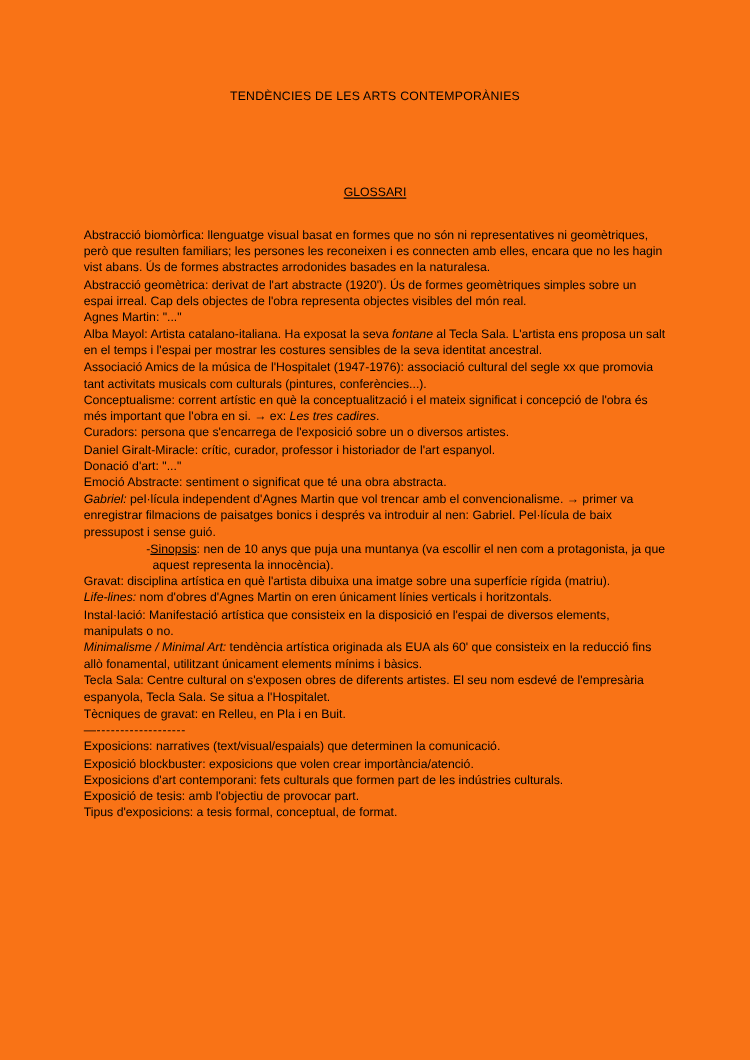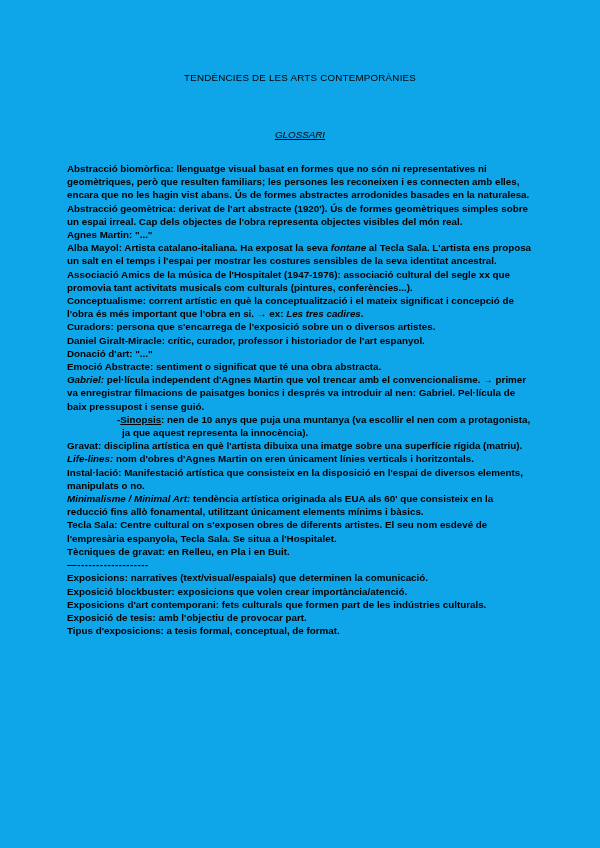--- a/index.html
+++ b/index.html
@@ -1,48 +1,47 @@
 <!DOCTYPE html>
 <html><head>
 <meta charset="utf-8">
 <style>
   html, body { margin: 0; padding: 0; background: #ffffff; }
   .page {
     position: relative;
     width: 600px;
     height: 848px;
-    background: #0ea5e9;
+    background: #f97316;
     color: #000000;
     font-family: "Liberation Sans", sans-serif;
     overflow: hidden;
     box-sizing: border-box;
   }
   .doc-title {
     padding-top: 71px;
     text-align: center;
     font-size: 9.8px;
     line-height: 13px;
     letter-spacing: 0.2px;
     white-space: nowrap;
   }
   .section-heading {
-    margin-top: 44px;
+    margin-top: 64px;
     text-align: center;
     font-size: 9.8px;
     line-height: 13px;
     text-decoration: underline;
-    font-style: italic;
   }
   .glossary-body {
     margin: 21px 66px 0 67px;
     font-size: 9.8px;
     line-height: 13.2px;
     text-align: left;
   }
-  .para { margin: 0; font-weight: bold; }
+  .para { margin: 0; }
   .para.sub-indent {
     margin-left: 55px;
     text-indent: -5px;
   }
   .para.separator {
     letter-spacing: 0.5px;
   }
   .italic { font-style: italic; margin-top: 41px; }
   .underline { text-decoration: underline; }
 </style>

